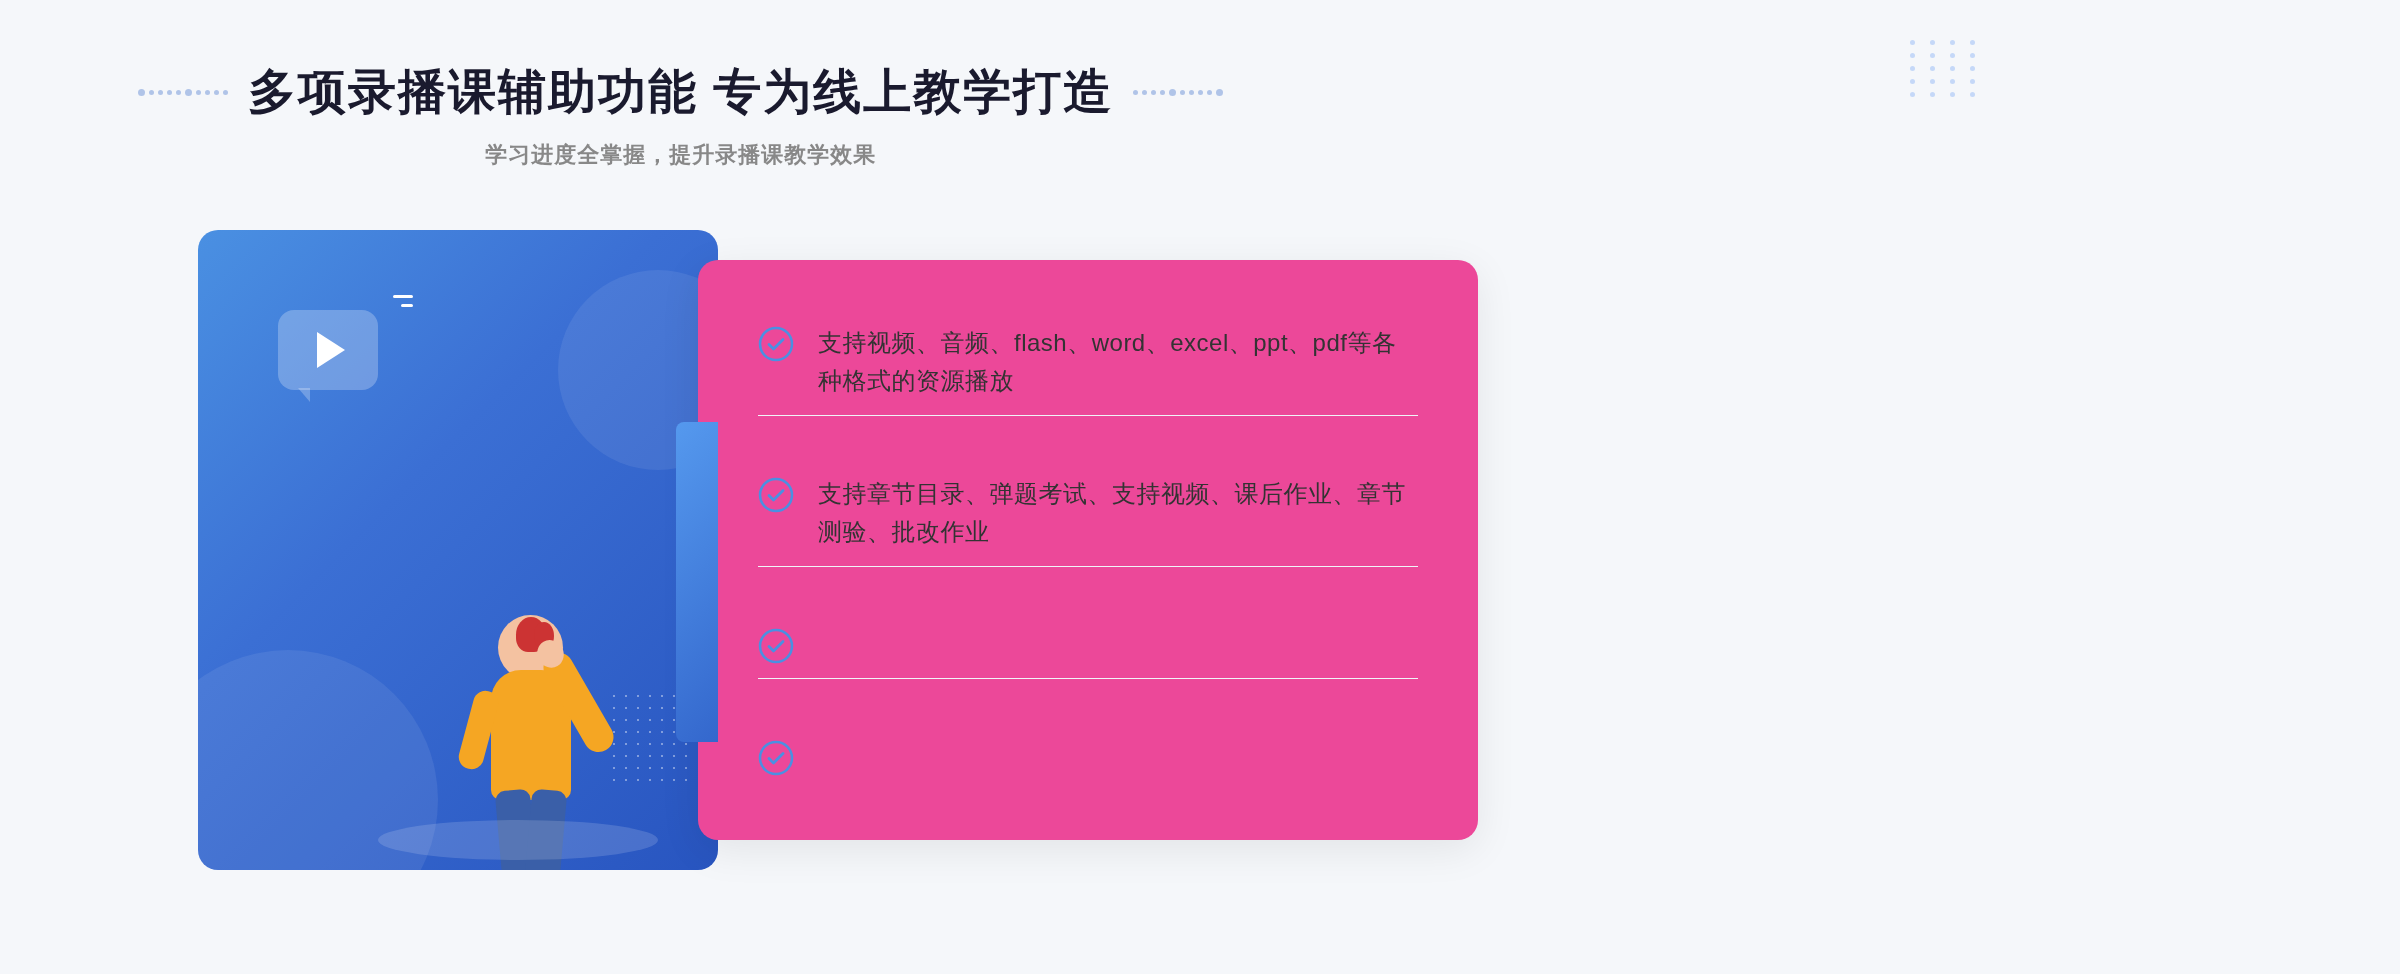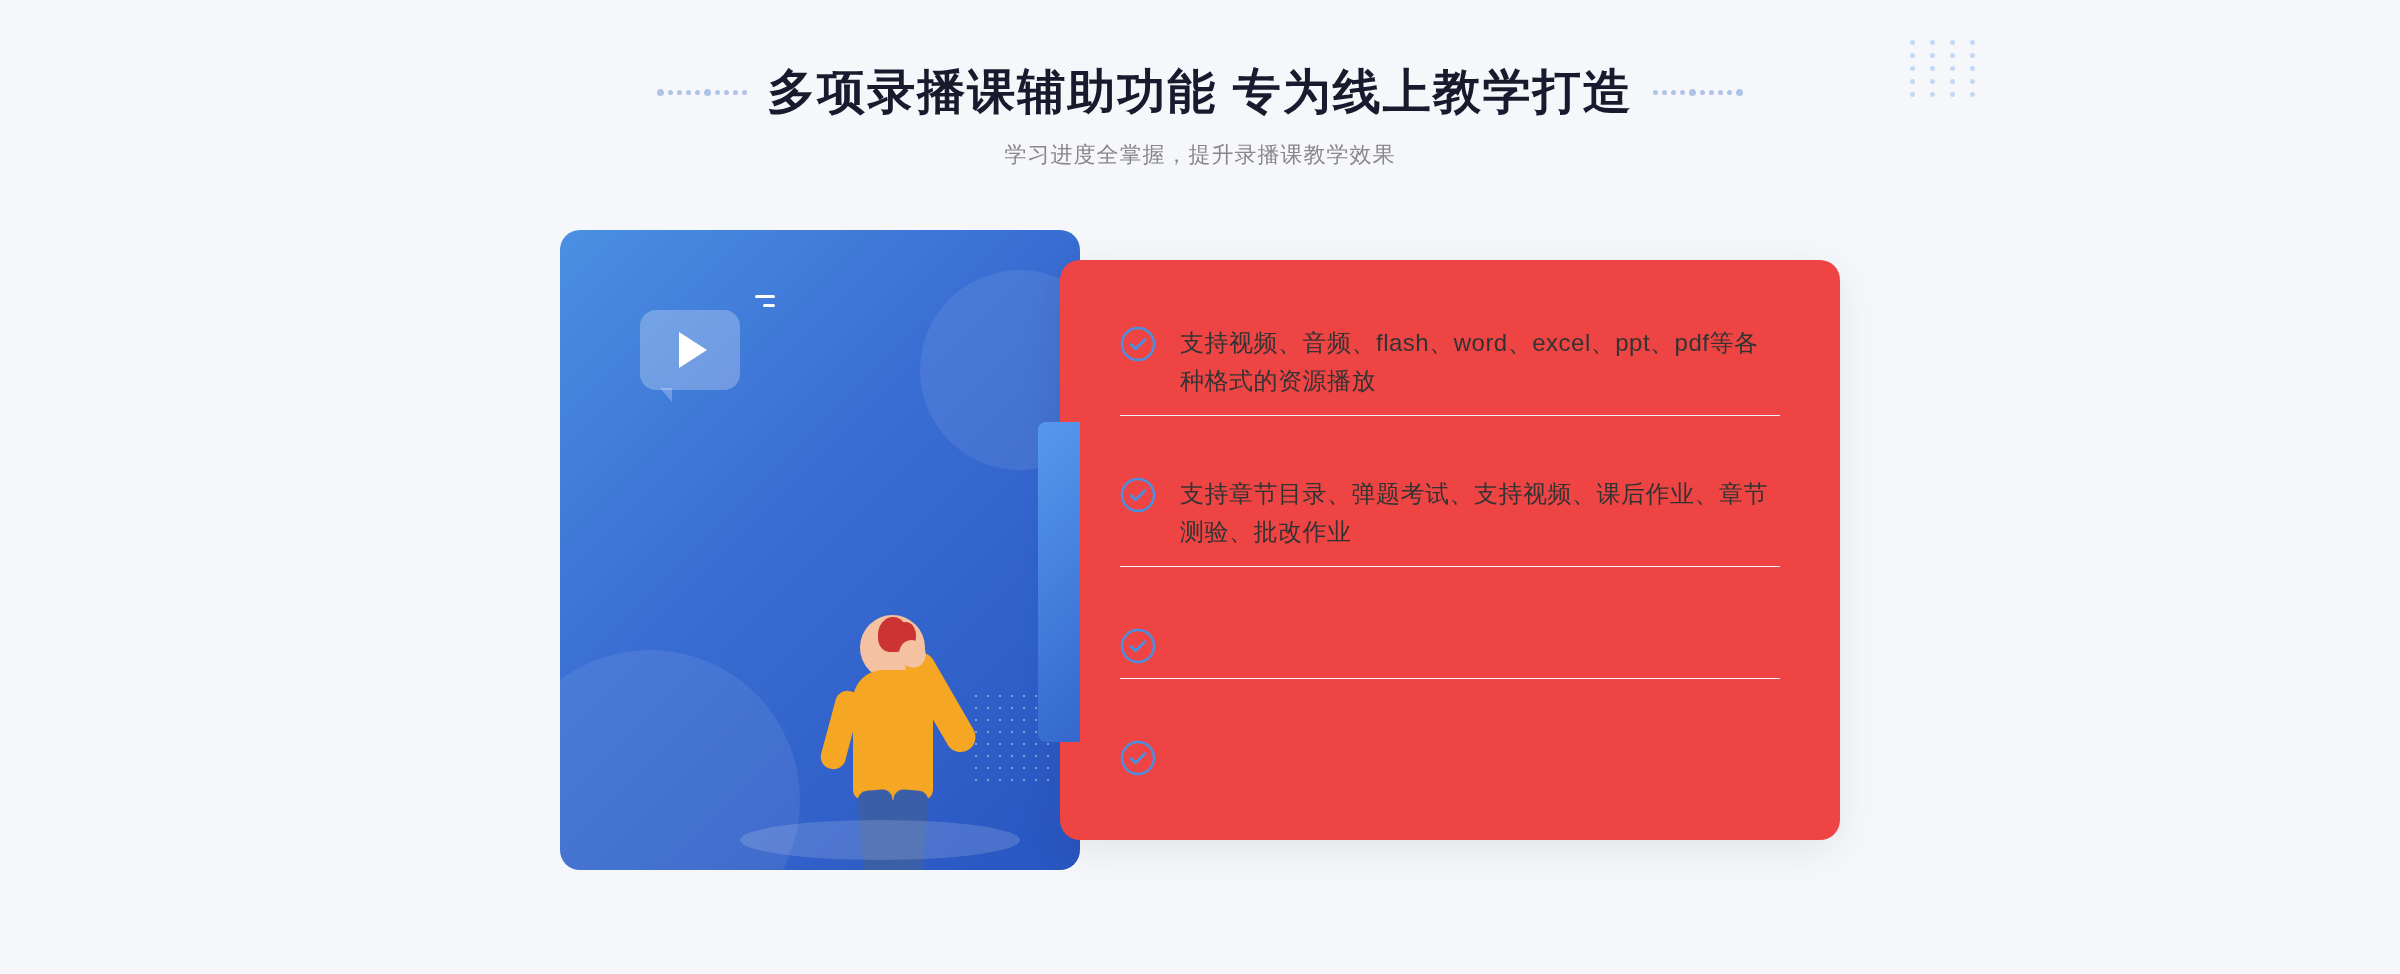--- a/index.html
+++ b/index.html
@@ -12,21 +12,21 @@
       align-items: center;
       justify-content: center;
     }
 
     .page-container {
       width: 2124px;
       min-height: 974px;
       background: #f5f7fa;
       display: flex;
       flex-direction: column;
-      align-items: center;
+      align-items: flex-start;
       padding: 60px 0 80px;
       position: relative;
       overflow: hidden;
     }
 
     
     .header-section {
       text-align: center;
       margin-bottom: 60px;
       position: relative;
@@ -62,21 +62,21 @@
       font-size: 48px;
       font-weight: 700;
       color: #1a1a2e;
       letter-spacing: 2px;
     }
 
     .sub-title {
       font-size: 22px;
       color: #888;
       margin-top: 16px;
-      font-weight: 400;
+      font-weight: 700;
       letter-spacing: 1px;
     }
 
     
     .content-section {
       display: flex;
       align-items: center;
       justify-content: center;
       gap: 0;
       width: 1400px;
@@ -331,21 +331,21 @@
       height: 320px;
       background: linear-gradient(135deg, #5599ee, #3366cc);
       border-radius: 8px;
       z-index: 2;
     }
 
     
     .features-card {
       width: 780px;
       min-height: 580px;
-      background: #ef4444;
+      background: #ec4899;
       border-radius: 20px;
       padding: 50px 60px;
       box-shadow: 0 10px 40px rgba(0,0,0,0.08);
       margin-left: -20px;
       z-index: 1;
       display: flex;
       flex-direction: column;
       justify-content: space-between;
       gap: 30px;
     }

